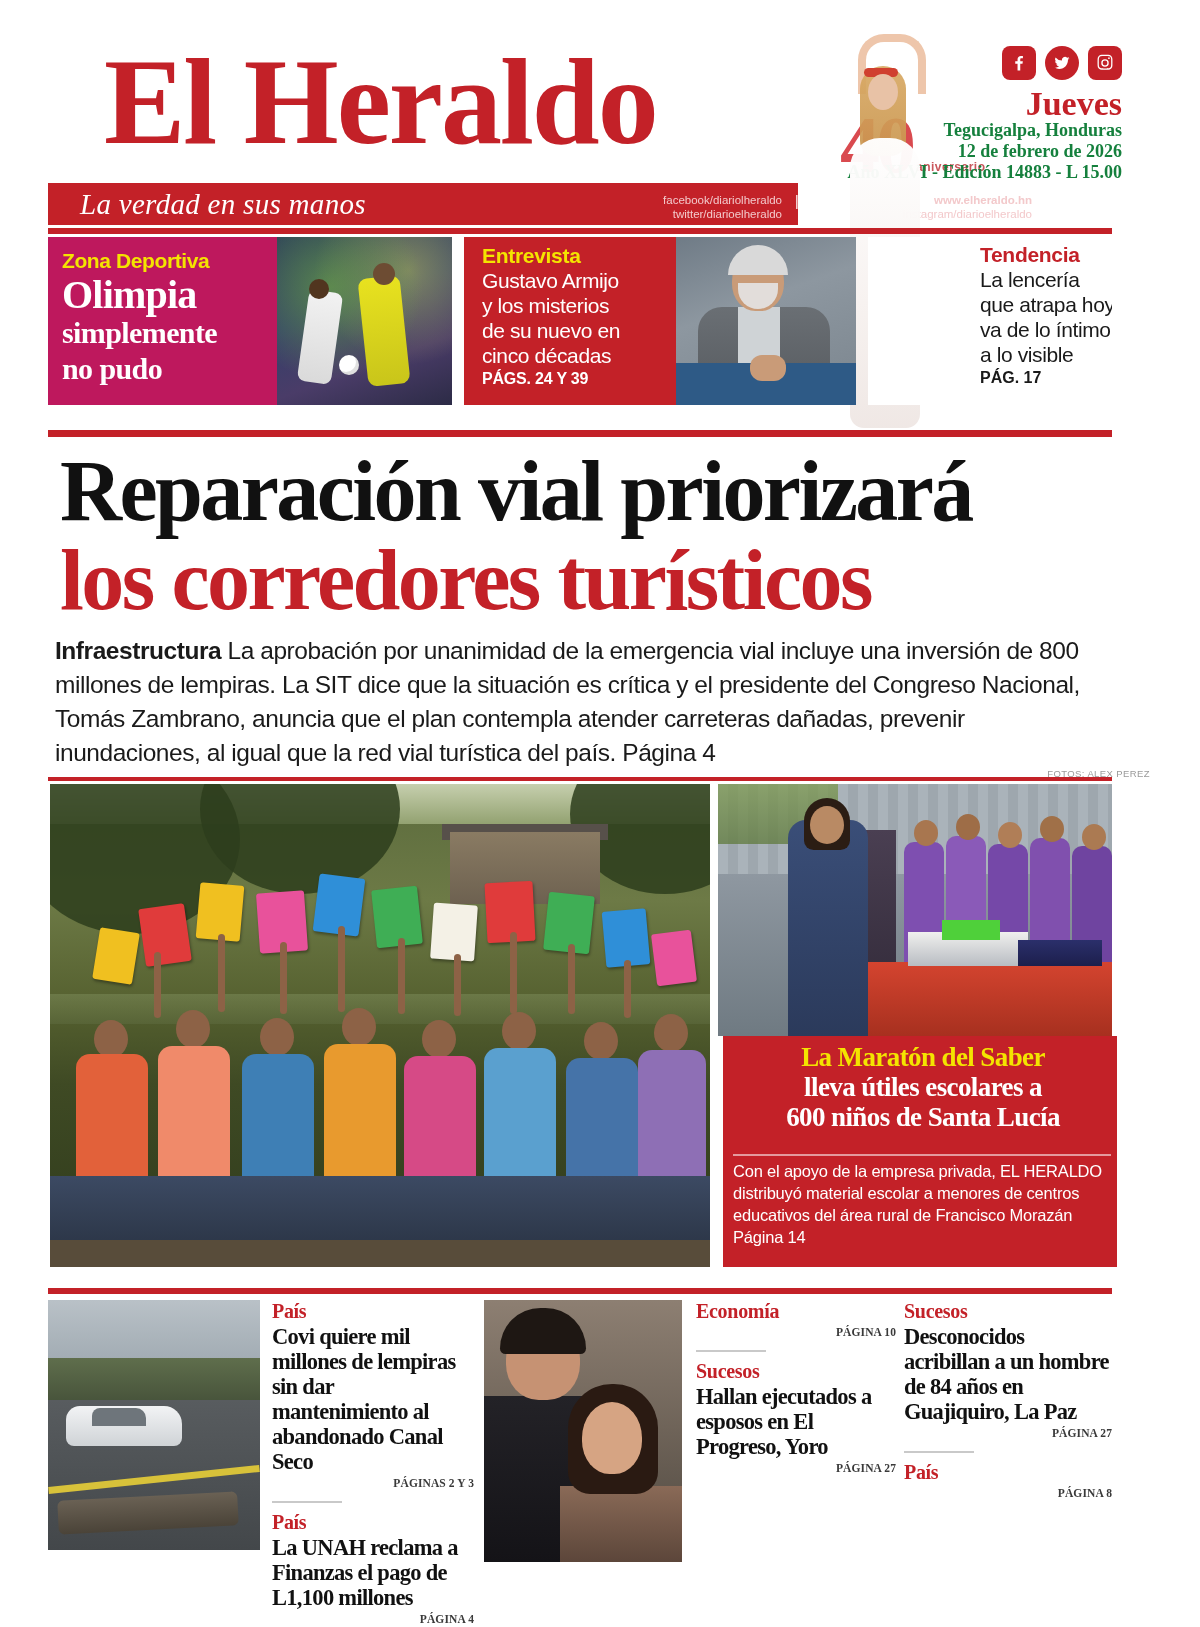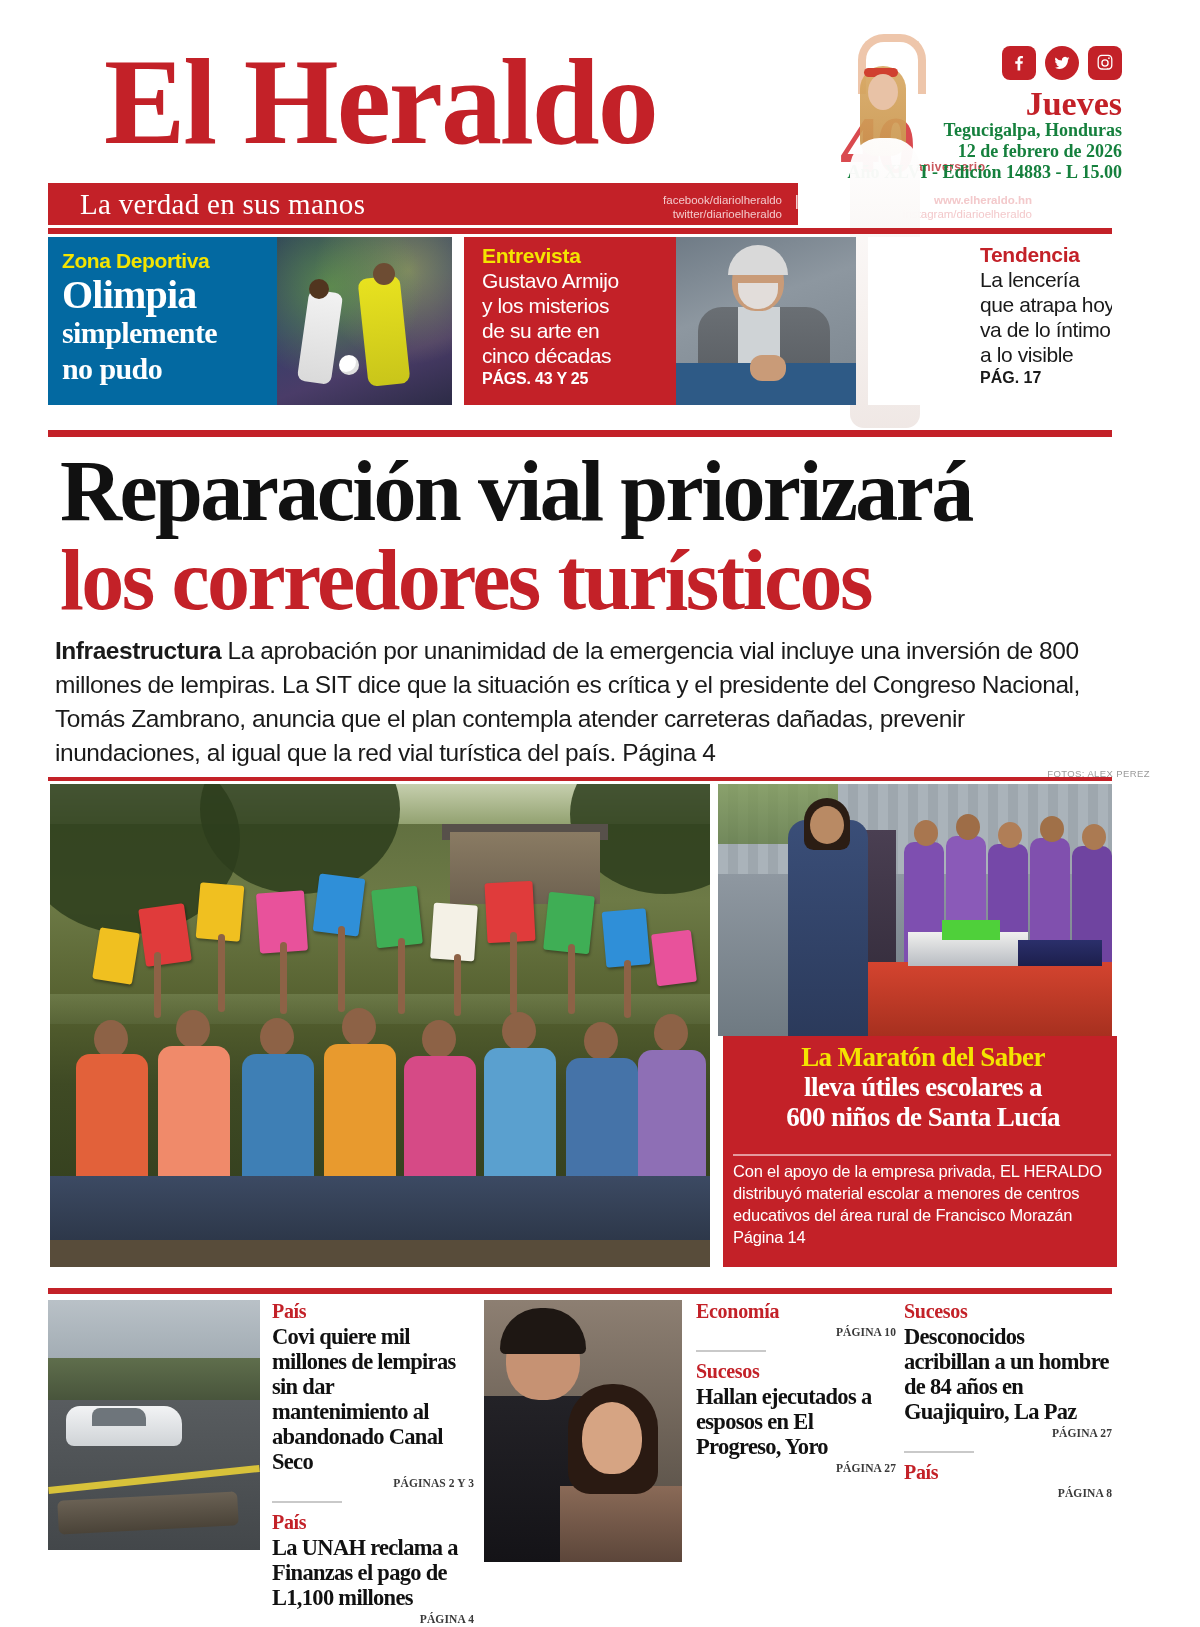--- a/index.html
+++ b/index.html
@@ -72,20 +72,21 @@
     top: 183px;
     width: 750px;
     height: 42px;
     background: #c32128;
   }
   .tagline-text {
     position: absolute;
     left: 32px;
     top: 5px;
     font-family: "Liberation Serif", serif;
+    font-style: italic;
     font-size: 29px;
     color: #ffffff;
     letter-spacing: 0.3px;
   }
 
   
   .date-block {
     position: absolute;
     right: 78px;
     top: 88px;
@@ -213,21 +214,21 @@
   .promo-rule {
     position: absolute;
     left: 48px; top: 228px;
     width: 1064px; height: 6px;
     background: #c32128;
   }
   .promo-sports {
     position: absolute;
     left: 0; top: 0;
     width: 404px; height: 168px;
-    background: #0369a1;
+    background: #be185d;
     overflow: hidden;
   }
   .promo-sports .txt {
     position: absolute;
     left: 14px; top: 12px;
     width: 215px;
   }
   .kicker-yellow {
     font-family: "Liberation Sans", sans-serif;
     font-weight: bold;
@@ -678,23 +679,23 @@
           <div class="pl-b-head"></div>
         <div class="pl-ball"></div>
       </div>
     </div>
 
     <div class="promo-interview">
       <div class="txt">
         <div class="iv-kicker">Entrevista</div>
         <div class="iv-line">Gustavo Armijo</div>
         <div class="iv-line">y los misterios</div>
-        <div class="iv-line">de su arte en</div>
+        <div class="iv-line">de su nuevo en</div>
         <div class="iv-line">cinco décadas</div>
-        <div class="iv-page">PÁGS. 43 Y 25</div>
+        <div class="iv-page">PÁGS. 24 Y 39</div>
       </div>
       <div class="photo">
         <div class="man-body"></div>
         <div class="man-shirt"></div>
         <div class="man-jeans"></div>
         <div class="man-head"></div>
         <div class="man-hair"></div>
         <div class="man-beard"></div>
         <div class="man-hands"></div>
       </div>

